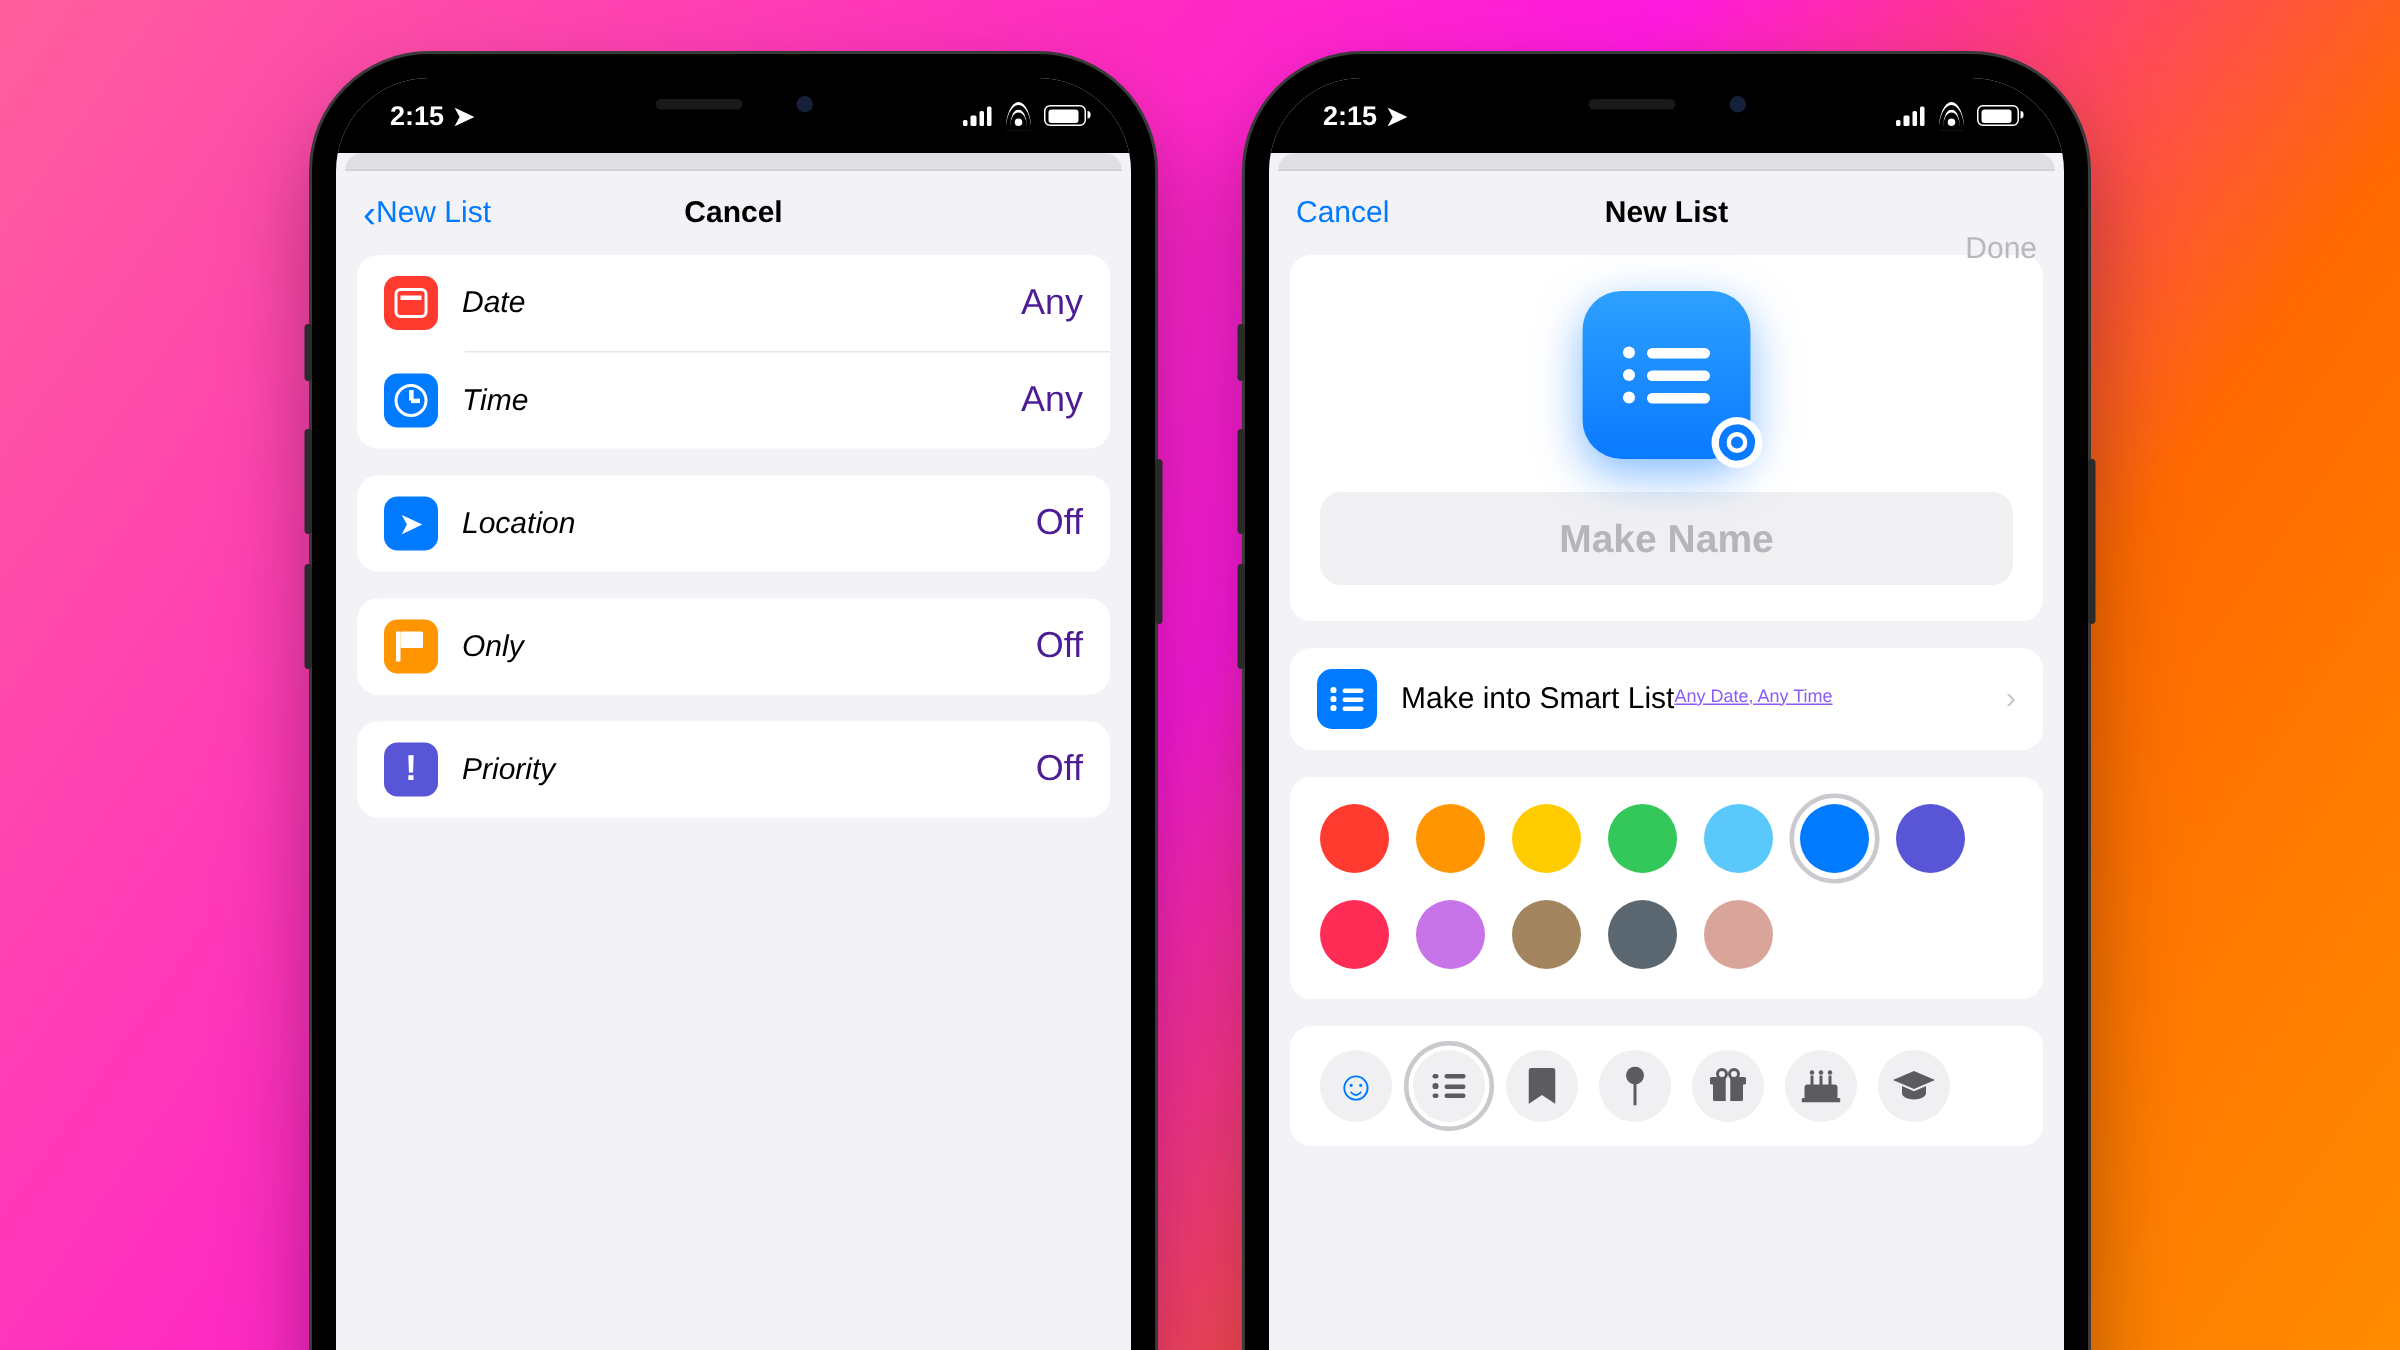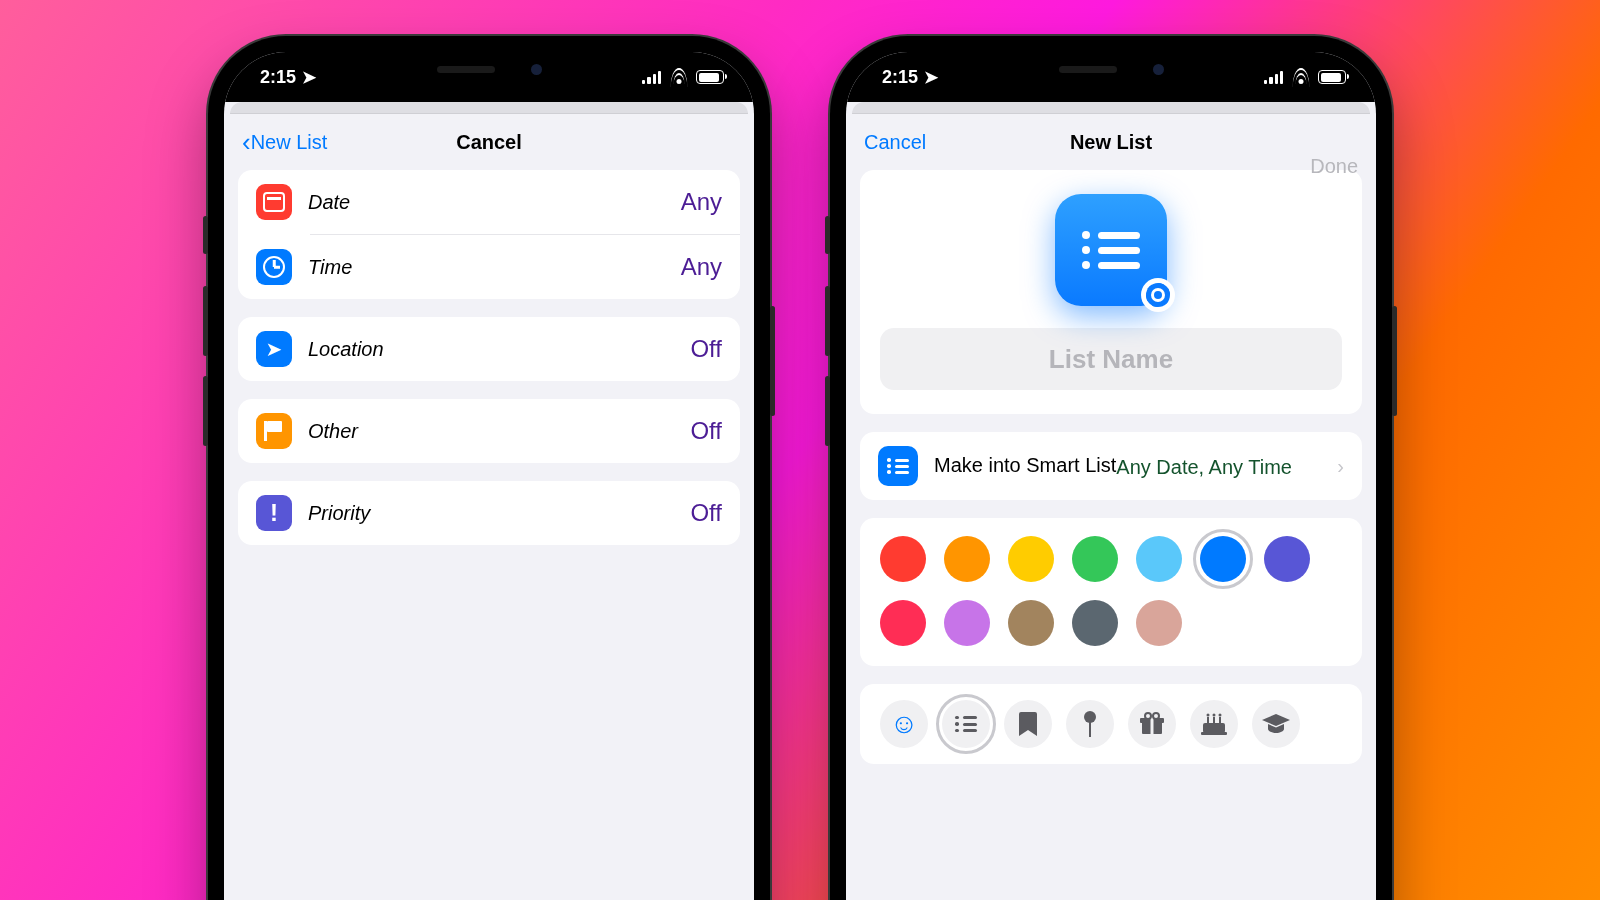--- a/index.html
+++ b/index.html
@@ -73,21 +73,21 @@
 .big-ic .badge { position:absolute; bottom:-6px; right:-8px; width:34px; height:34px; background:#fff; border-radius:50%; display:flex; align-items:center; justify-content:center; }
 .big-ic .badge .gear { width:24px; height:24px; background:#0a7aff; border-radius:50%; position:relative; }
 .big-ic .badge .gear::before { content:""; position:absolute; inset:0; background: conic-gradient(#0a7aff 0 30deg, transparent 30deg 60deg, #0a7aff 60deg 90deg, transparent 90deg 120deg, #0a7aff 120deg 150deg, transparent 150deg 180deg, #0a7aff 180deg 210deg, transparent 210deg 240deg, #0a7aff 240deg 270deg, transparent 270deg 300deg, #0a7aff 300deg 330deg, transparent 330deg 360deg); border-radius:50%;}
 .big-ic .badge .gear::after { content:""; position:absolute; inset:5px; background:#0a7aff; border-radius:50%; box-shadow: inset 0 0 0 3px #fff; }
 .list-lines { width: 58px; }
 .list-lines .ln { display:flex; align-items:center; gap:8px; margin: 7px 0;}
 .list-lines .dot { width:8px; height:8px; background:#fff; border-radius:50%;}
 .list-lines .bar { flex:1; height:7px; background:#fff; border-radius:4px;}
 .name-input { width: 100%; height: 62px; background:#f0f0f2; border-radius: 14px; display:flex; align-items:center; justify-content:center; color:#b5b5ba; font-size: 26px; font-weight: 600;}
 
-.smart-row .sub { color:#14532d; font-size: 20px; margin-top: 2px;}
+.smart-row .sub { color:#8b5cf6; font-size: 12px; margin-top: 2px; text-decoration: underline;}
 .smart-row .txt { display:flex; flex:1;}
 .smart-ic { width:40px; height:40px; border-radius:10px; background:#007aff; display:flex; align-items:center; justify-content:center;}
 .smart-ic .mini { width:22px;}
 .smart-ic .mini .ln { display:flex; align-items:center; gap:4px; margin:2.5px 0;}
 .smart-ic .mini .dot{width:3.5px;height:3.5px;background:#fff;border-radius:50%;}
 .smart-ic .mini .bar{flex:1;height:3px;background:#fff;border-radius:2px;}
 
 .swatches { padding: 18px 20px 20px; display:flex; flex-wrap:wrap; gap: 18px;}
 .swatch { width: 46px; height: 46px; border-radius: 50%; position:relative; cursor:pointer;}
 .swatch.sel::after { content:""; position:absolute; inset:-7px; border:3px solid #c9c9ce; border-radius:50%;}
@@ -180,21 +180,21 @@
             <div class="row-label">Location</div>
             <div class="row-val">Off</div>
           </div>
         </div>
 
         <div class="card">
           <div class="row">
             <div class="icon ic-orange">
                 <div class="flag-ic"></div>
               </div>
-            <div class="row-label">Other</div>
+            <div class="row-label">Only</div>
             <div class="row-val">Off</div>
           </div>
         </div>
 
         <div class="card">
           <div class="row">
             <div class="icon ic-purple">
                 <span class="excl">!</span>
               </div>
             <div class="row-label">Priority</div>
@@ -258,21 +258,21 @@
                 </div>
               <div class="ln">
                   <div class="dot"></div>
                   <div class="bar"></div>
                 </div>
             </div>
             <div class="badge">
                 <div class="gear"></div>
               </div>
           </div>
-          <div class="name-input">List Name</div>
+          <div class="name-input">Make Name</div>
         </div>
 
         <div class="card">
           <div class="row smart-row">
             <div class="smart-ic">
               <div class="mini">
                   <div class="ln">
                     <div class="dot"></div>
                     <div class="bar"></div>
                   </div>

